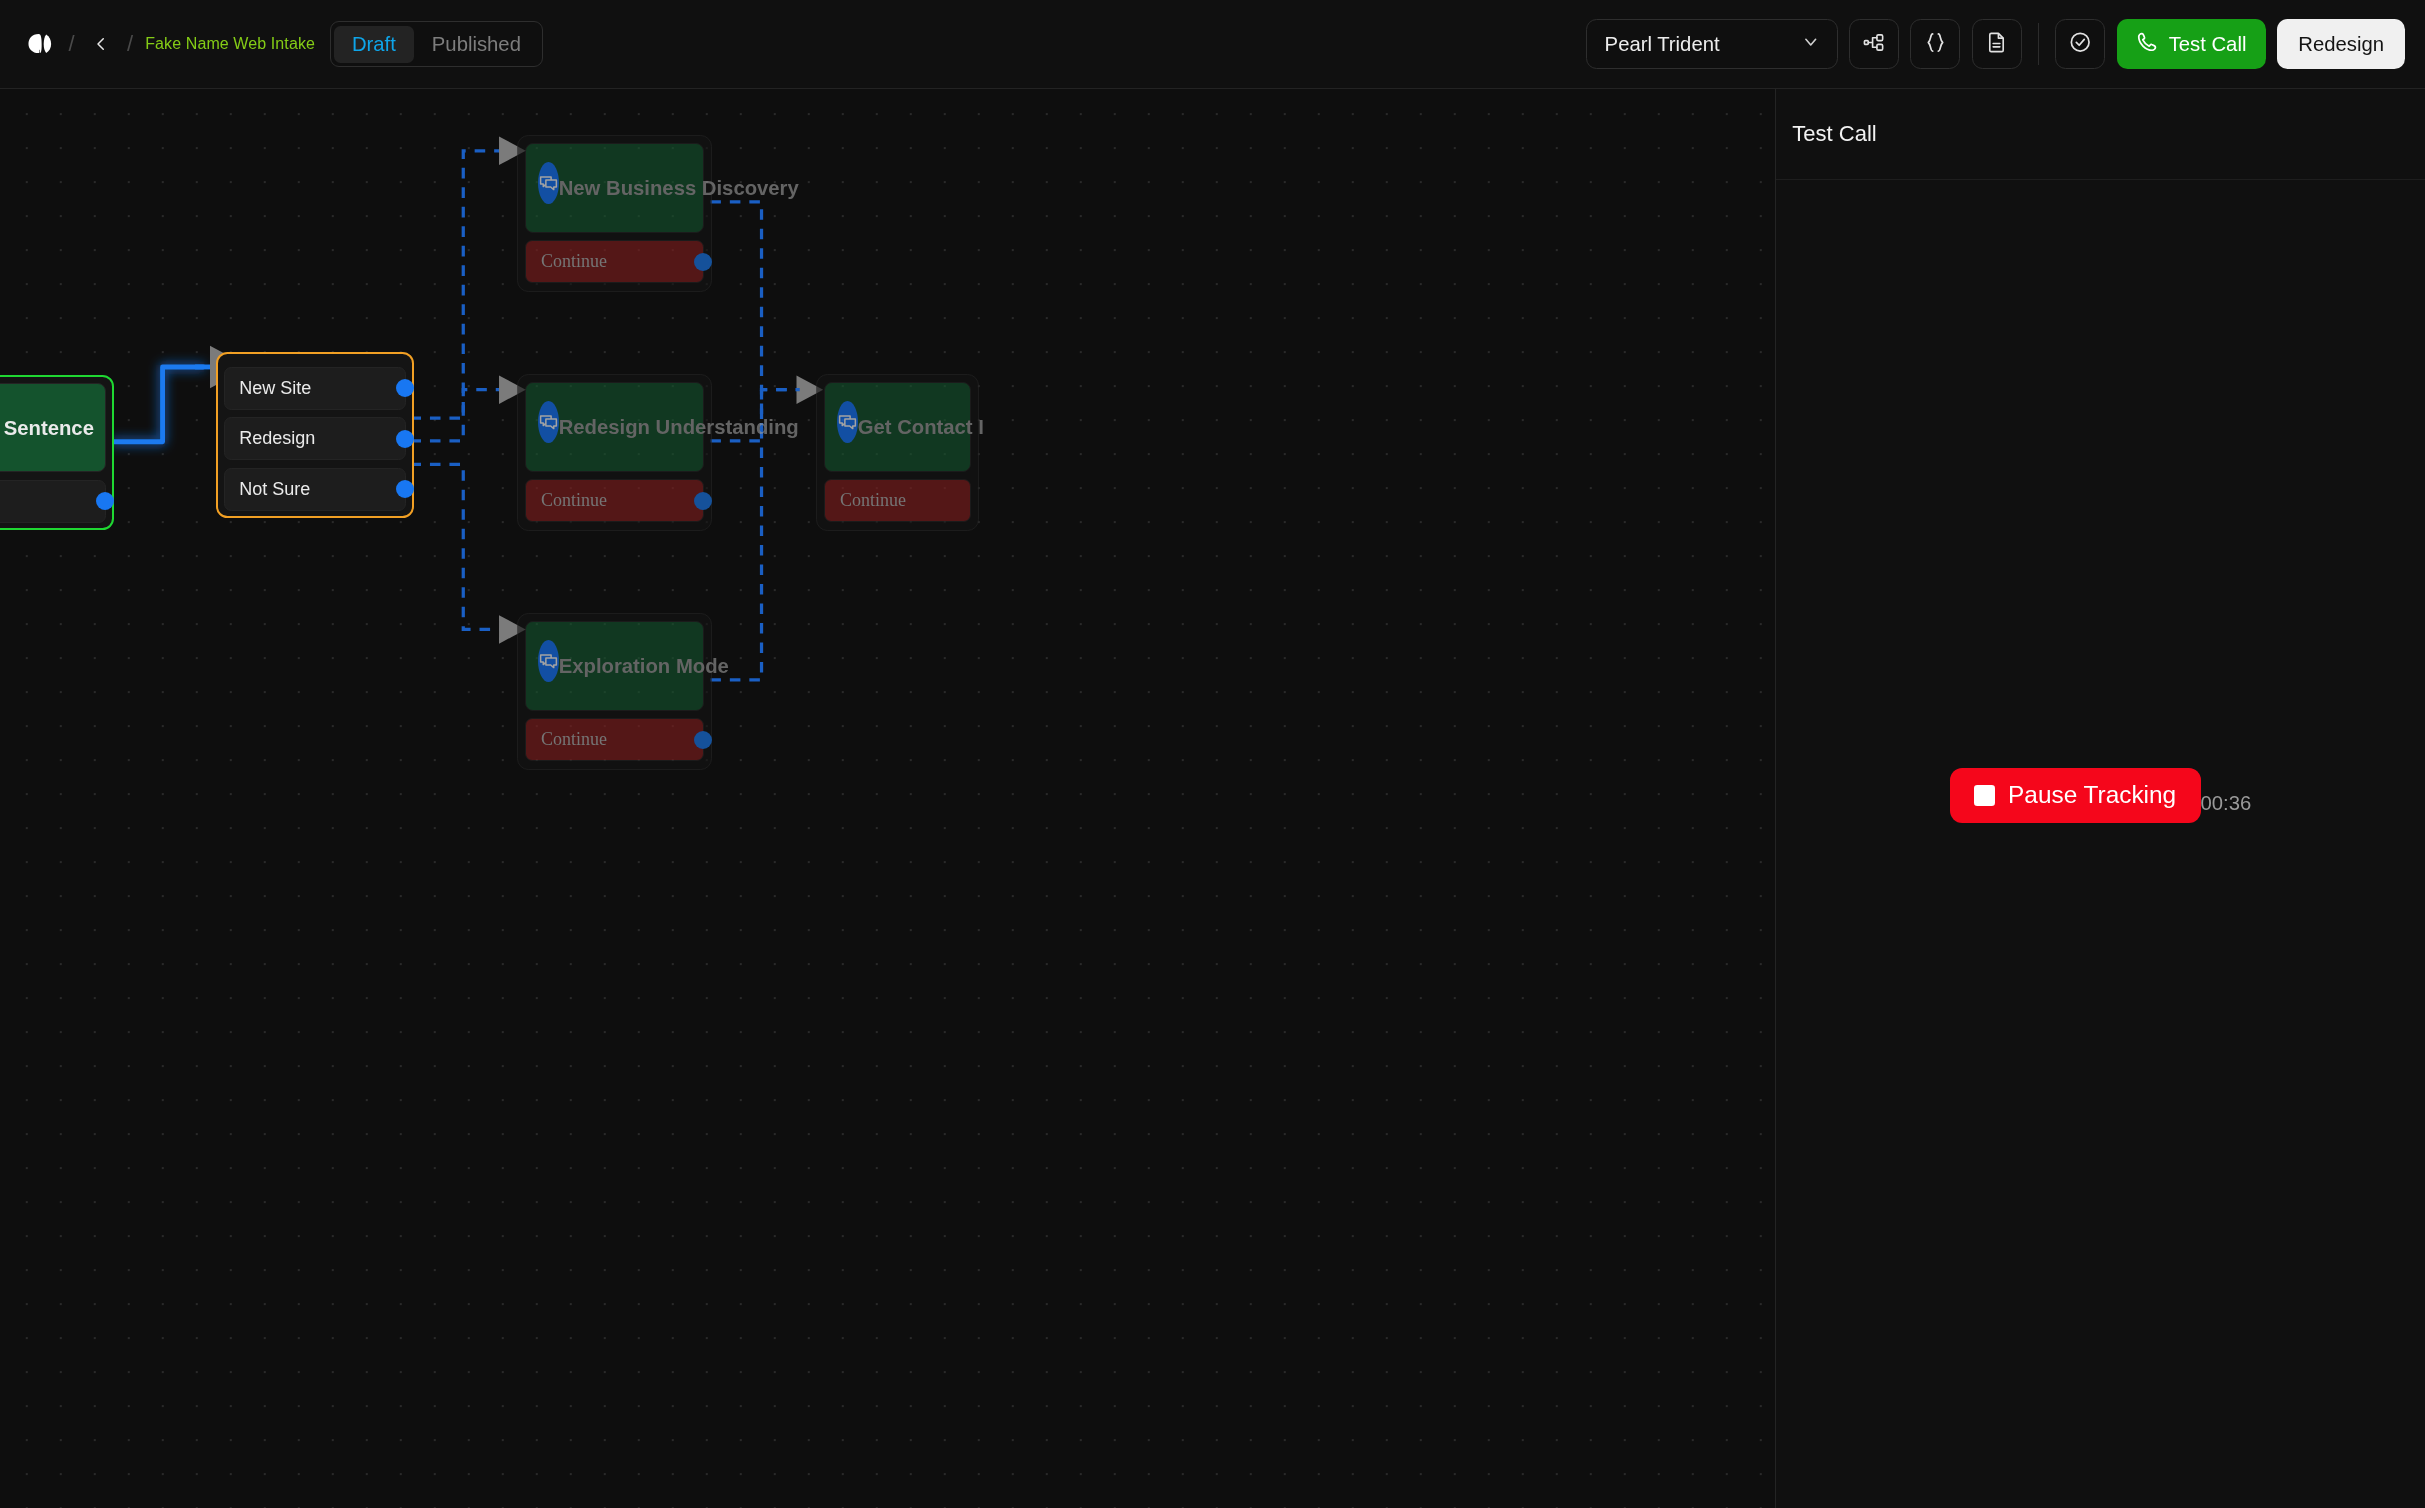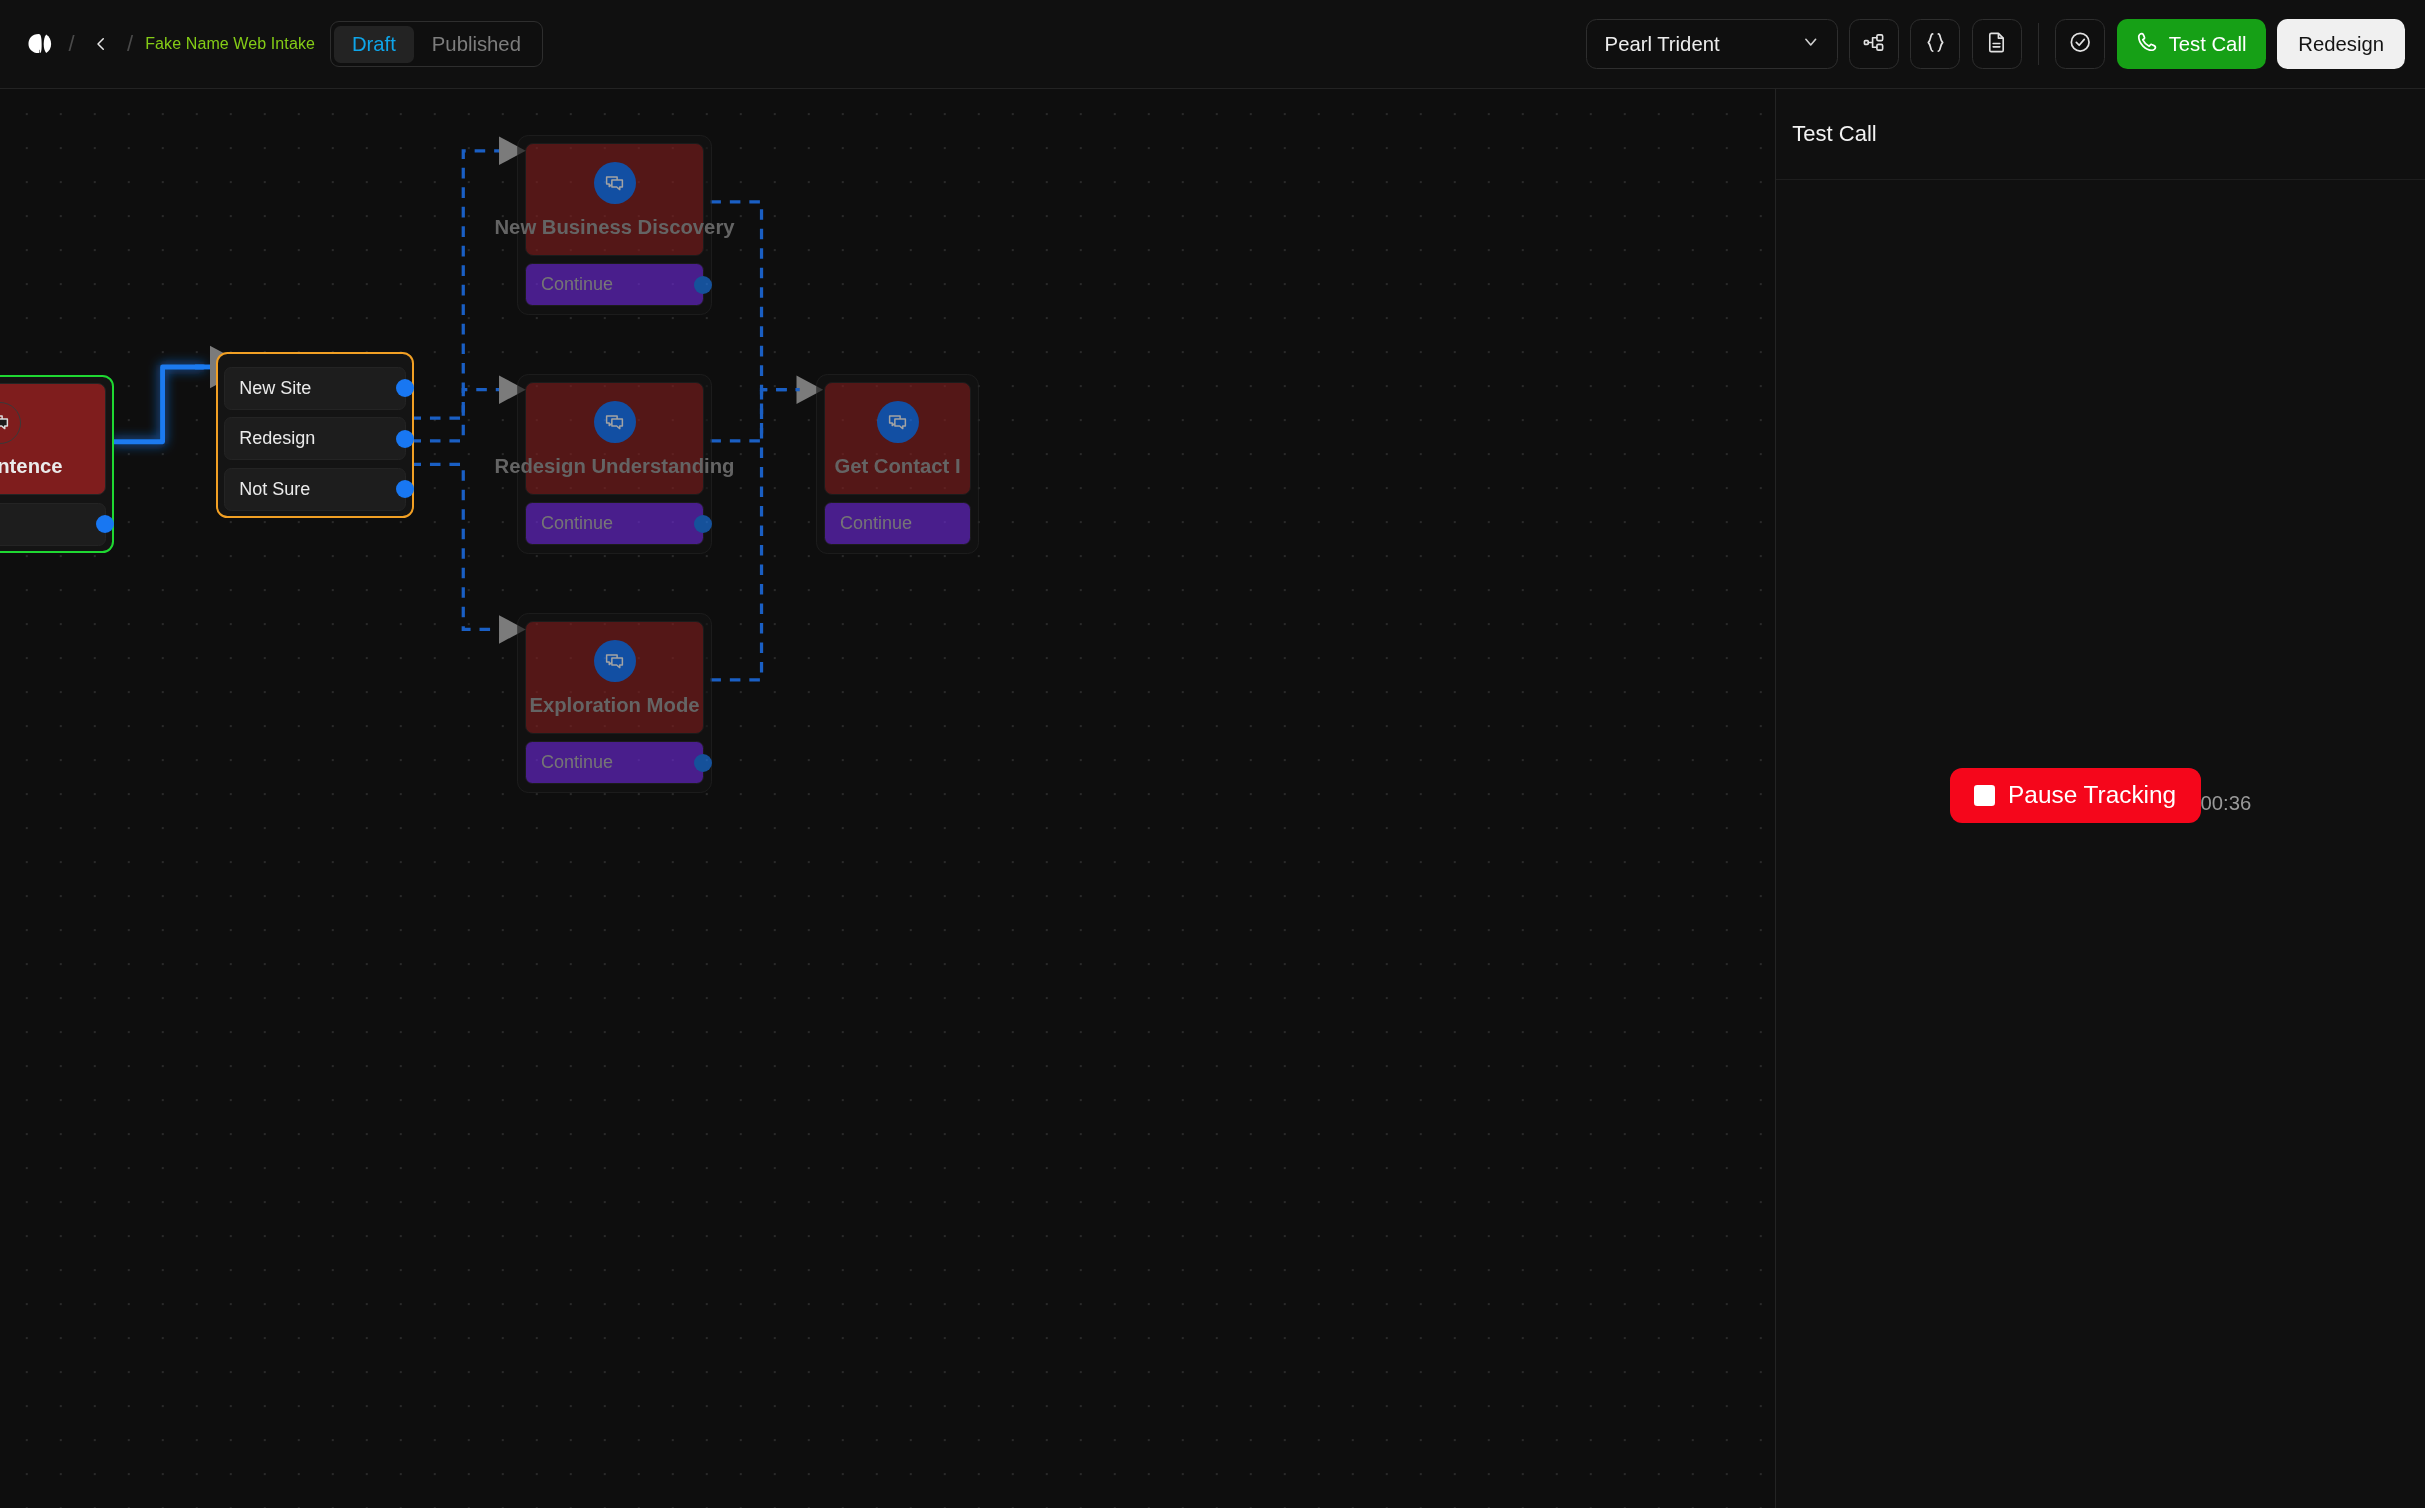--- a/index.html
+++ b/index.html
@@ -89,43 +89,43 @@
     background: #141414;
     border: 0.8px solid #262626;
     padding: 7.3px;
   }
   .node.dim { opacity: .62; }
   .node.sel-orange { border: 2.4px solid #f2a024; padding: 5.7px; }
   .node.sel-green  { border: 2.4px solid #1fd832; padding: 5.7px; }
 
   .node-head {
     border: 0.8px solid #242424; border-radius: 8.1px;
-    background: #7f1d1d;
-    display: flex; flex-direction: column; align-items: center; justify-content: flex-end;
+    background: #14532d;
+    display: flex; flex-direction: row; align-items: center; justify-content: space-between;
     padding: 18px 11.4px 16.3px;
   }
   .node-avatar {
     width: 42px; height: 42px; border-radius: 50%;
     background: #1677ff;
     display: flex; align-items: center; justify-content: center;
     margin-bottom: 11.4px;
   }
   .node-avatar.outline { background: transparent; border: 0.8px solid #3a3a3a; }
   .node-title { color: #eaeaea; font-size: 20.3px; font-weight: bold; white-space: nowrap; }
   .node.dim .node-title { color: #9a9a9a; }
 
   .node-rows { margin-top: 7.3px; display: flex; flex-direction: column; gap: 7.3px; }
   .node-row {
     position: relative;
     height: 43px; border: 0.8px solid #242424; border-radius: 7.3px;
     background: #1d1d1d;
     display: flex; align-items: center; padding-left: 14.6px;
     color: #ebebeb; font-size: 18px;
   }
-  .node-row.muted { background: #6d28d9; color: #b4b4b4; }
+  .node-row.muted { background: #7f1d1d; color: #b4b4b4; font-family: Liberation Serif, serif; }
   .handle {
     position: absolute; right: -9px; top: 50%; transform: translateY(-50%);
     width: 18px; height: 18px; border-radius: 50%;
     background: #1a7af0;
     cursor: pointer;
   }
   .handle.bright { background: #1877f2; }
 
   
   #panel {

